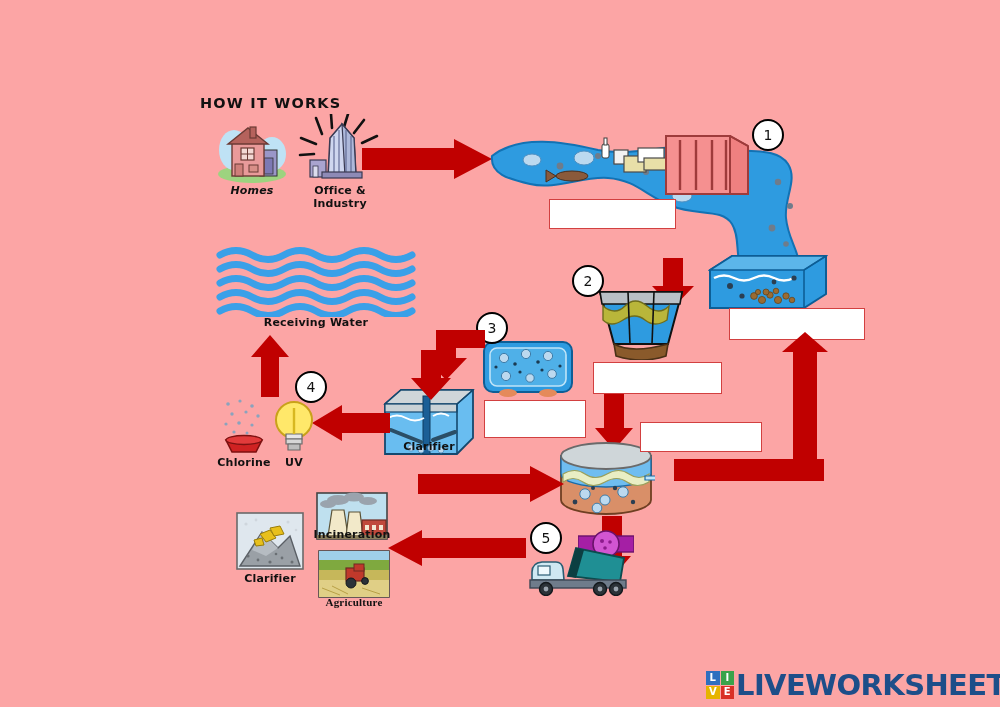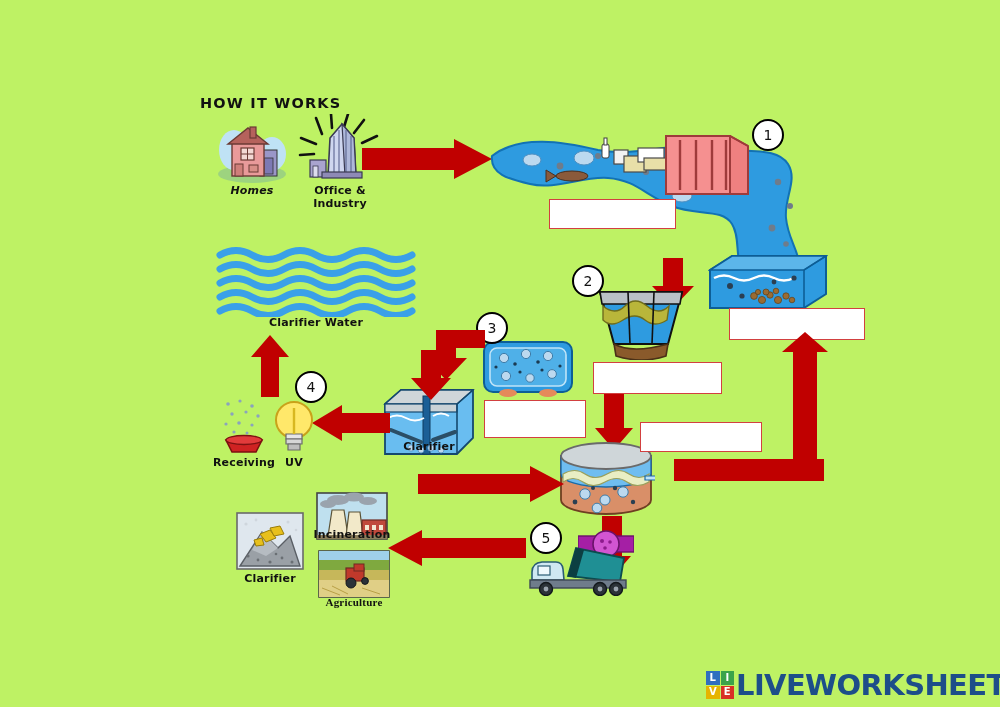--- a/index.html
+++ b/index.html
@@ -1,18 +1,18 @@
 <!DOCTYPE html>
 <html><head>
 <meta charset="utf-8">
 <style>
   html,body{margin:0;padding:0;background:#ffffff;}
   body{width:1000px;height:707px;position:relative;overflow:hidden;
        font-family:"DejaVu Sans", sans-serif;}
-  #stage{position:absolute;left:0;top:0;width:1000px;height:707px;background:#bef264;}
+  #stage{position:absolute;left:0;top:0;width:1000px;height:707px;background:#fca5a5;}
 
   .abs{position:absolute;}
 
   
   .hdr{font-weight:bold;font-size:14.5px;letter-spacing:1.2px;color:#111;
        font-family:"DejaVu Sans", sans-serif;}
   .cap{font-weight:bold;font-size:11px;color:#111;text-align:center;
        font-family:"DejaVu Sans", sans-serif;letter-spacing:.2px;}
 
   
@@ -342,40 +342,40 @@
         <circle cx="8" cy="26" r="1.6"></circle>
           <circle cx="21" cy="25" r="1.8"></circle>
         <circle cx="34" cy="27" r="1.6"></circle>
           <circle cx="16" cy="34" r="1.6"></circle>
         <circle cx="29" cy="35" r="1.5"></circle>
       </g>
       <path d="M8,42 h36 l-6,12 h-24 z" fill="#cf2222" stroke="#7d1111" stroke-width="1.6"></path>
       <ellipse cx="26" cy="42" rx="18" ry="4.5" fill="#e23b3b" stroke="#7d1111" stroke-width="1.4"></ellipse>
     </svg>
   </div>
-  <div class="abs cap" style="left:206px;top:456px;width:76px;">Receiving</div>
+  <div class="abs cap" style="left:206px;top:456px;width:76px;">Chlorine</div>
 
   <div class="abs" style="left:250px;top:335px;width:40px;height:62px;">
     <svg width="40" height="62" viewBox="0 0 40 62">
       <polygon points="20,0 39,22 29,22 29,62 11,62 11,22 1,22" fill="#C00000"></polygon>
     </svg>
   </div>
 
   <div class="abs" style="left:216px;top:245px;width:200px;height:72px;">
     <svg class="waves" width="200" height="72" viewBox="0 0 200 72">
       <g fill="none" stroke="#3AA0E8" stroke-width="7" stroke-linecap="round">
         <path d="M4,10 q16,-9 32,0 t32,0 t32,0 t32,0 t32,0 t32,0"></path>
         <path d="M4,24 q16,-9 32,0 t32,0 t32,0 t32,0 t32,0 t32,0"></path>
         <path d="M4,38 q16,-9 32,0 t32,0 t32,0 t32,0 t32,0 t32,0"></path>
         <path d="M4,52 q16,-9 32,0 t32,0 t32,0 t32,0 t32,0 t32,0"></path>
         <path d="M4,66 q16,-9 32,0 t32,0 t32,0 t32,0 t32,0 t32,0"></path>
       </g>
     </svg>
   </div>
-  <div class="abs cap" style="left:216px;top:316px;width:200px;">Clarifier Water</div>
+  <div class="abs cap" style="left:216px;top:316px;width:200px;">Receiving Water</div>
 
   <div class="abs" style="left:557px;top:442px;width:98px;height:78px;">
     <svg width="98" height="78" viewBox="0 0 98 78">
 
       <path d="M4,14 v44 a45,14 0 0 0 90,0 v-44 z" fill="#d98f68" stroke="#6f3f22" stroke-width="1.8"></path>
 
       <path d="M4,14 v18 a45,13 0 0 0 90,0 v-18 z" fill="#6fbdf0" stroke="#1a6ba8" stroke-width="1.4"></path>
 
       <ellipse cx="49" cy="14" rx="45" ry="13" fill="#cfd6d9" stroke="#6a6a6a" stroke-width="1.8"></ellipse>
 

